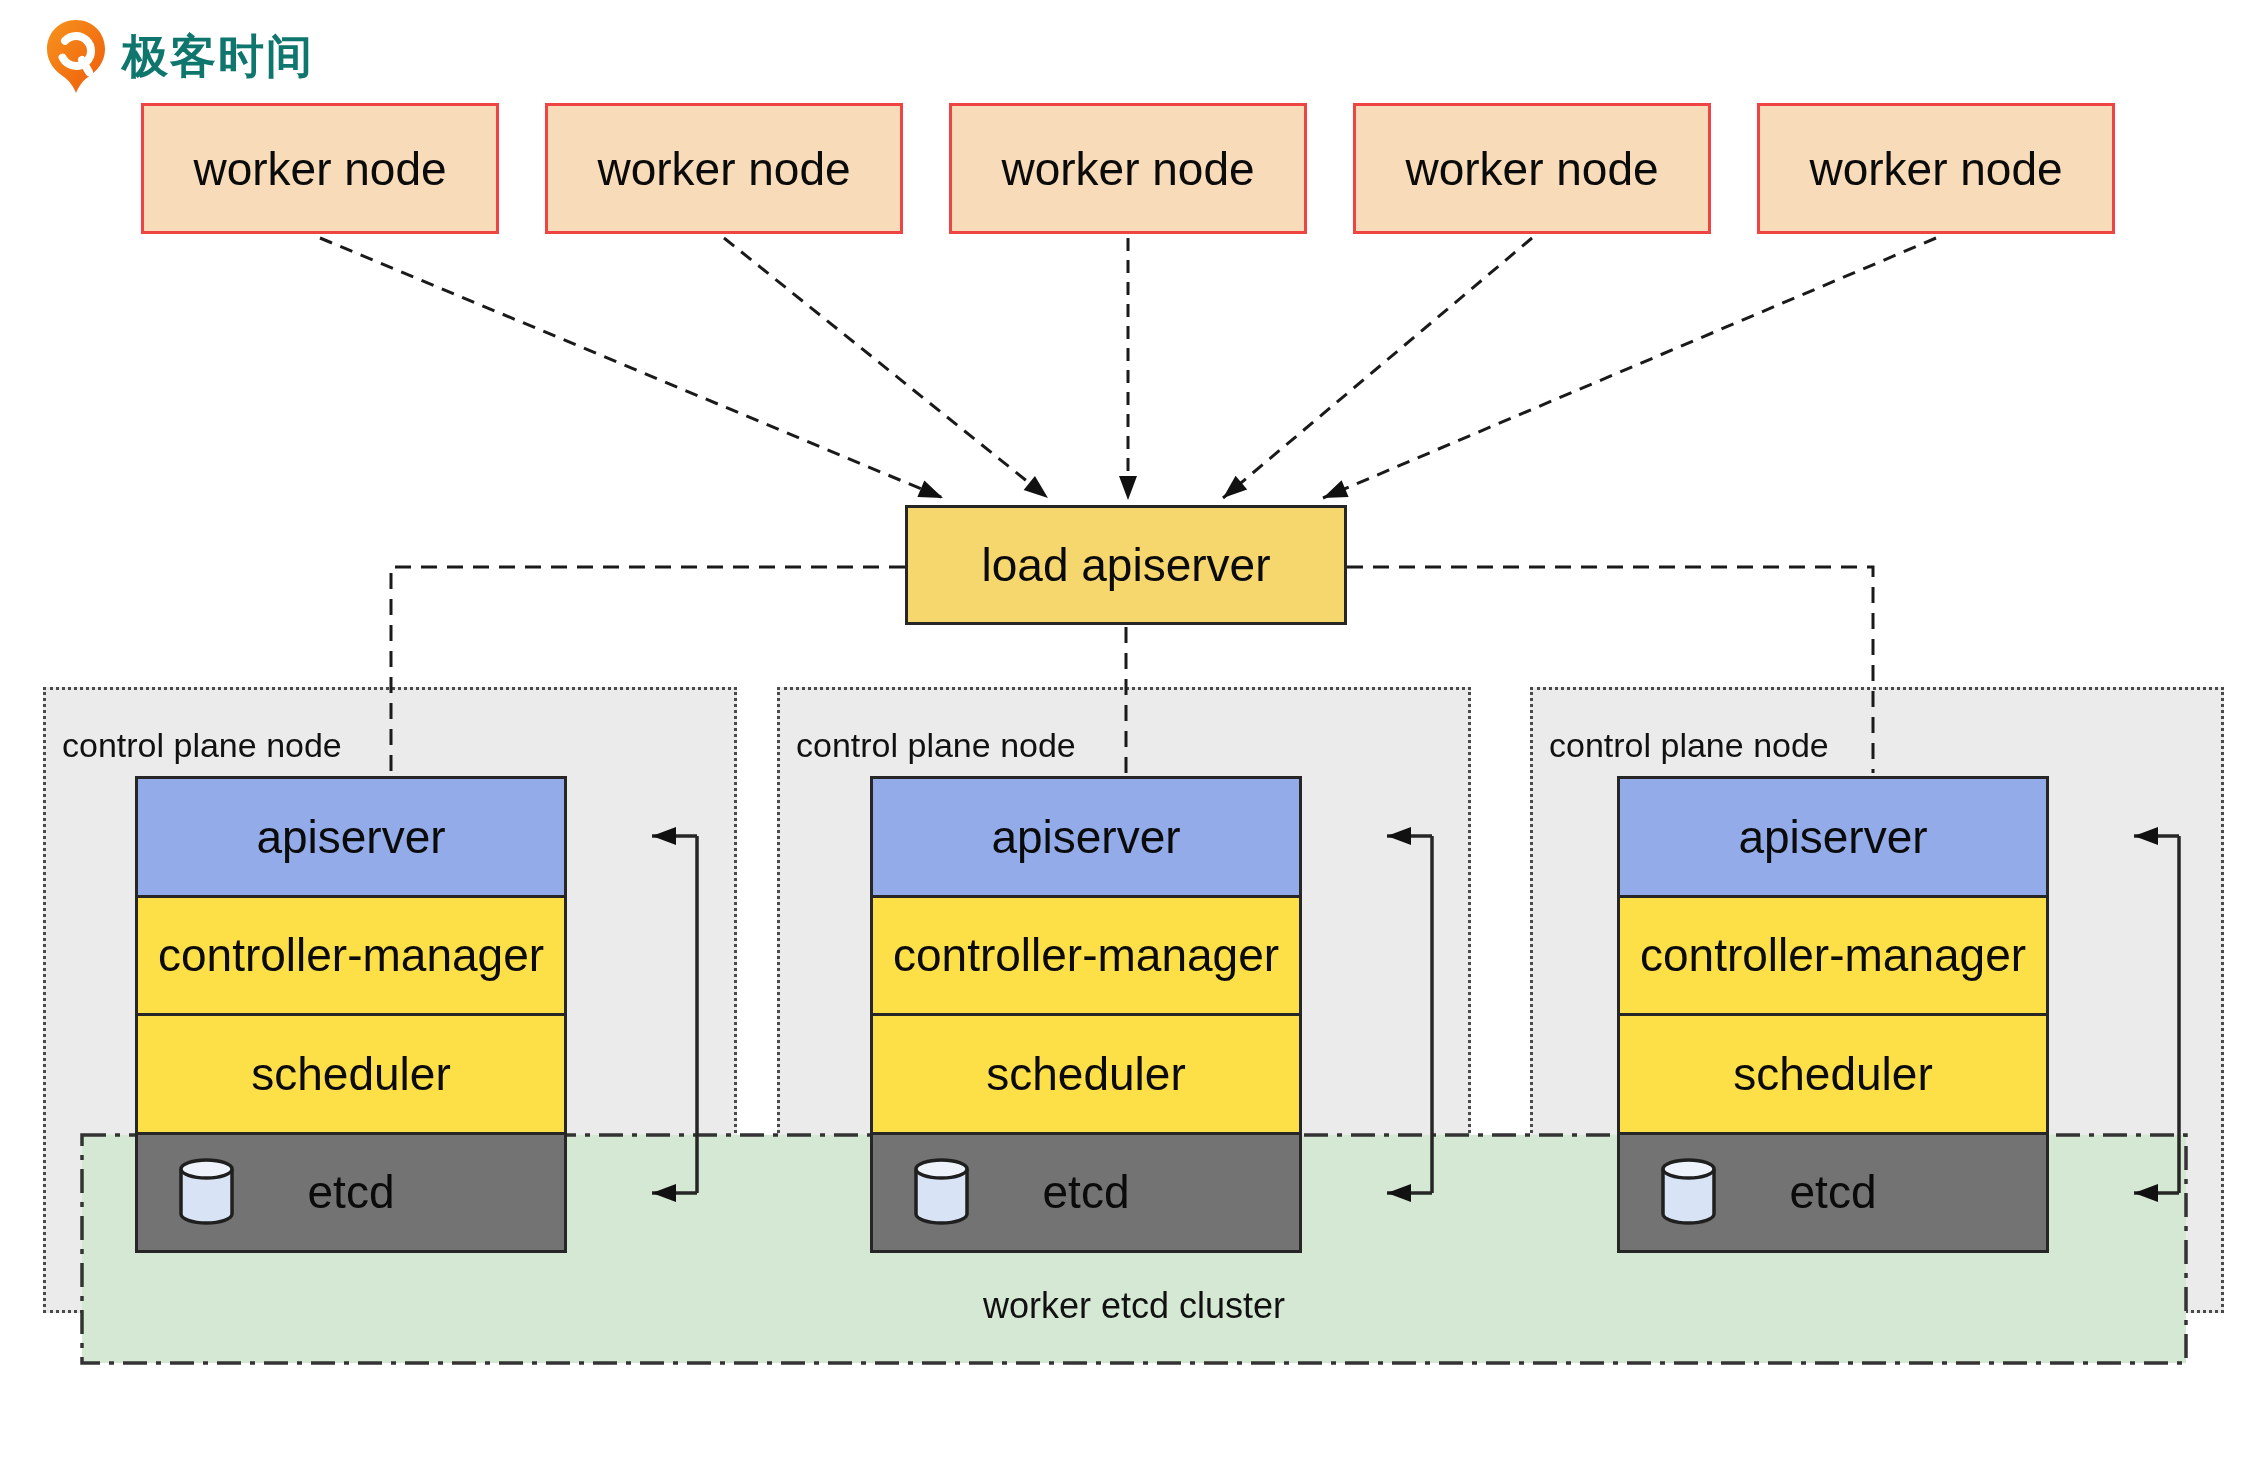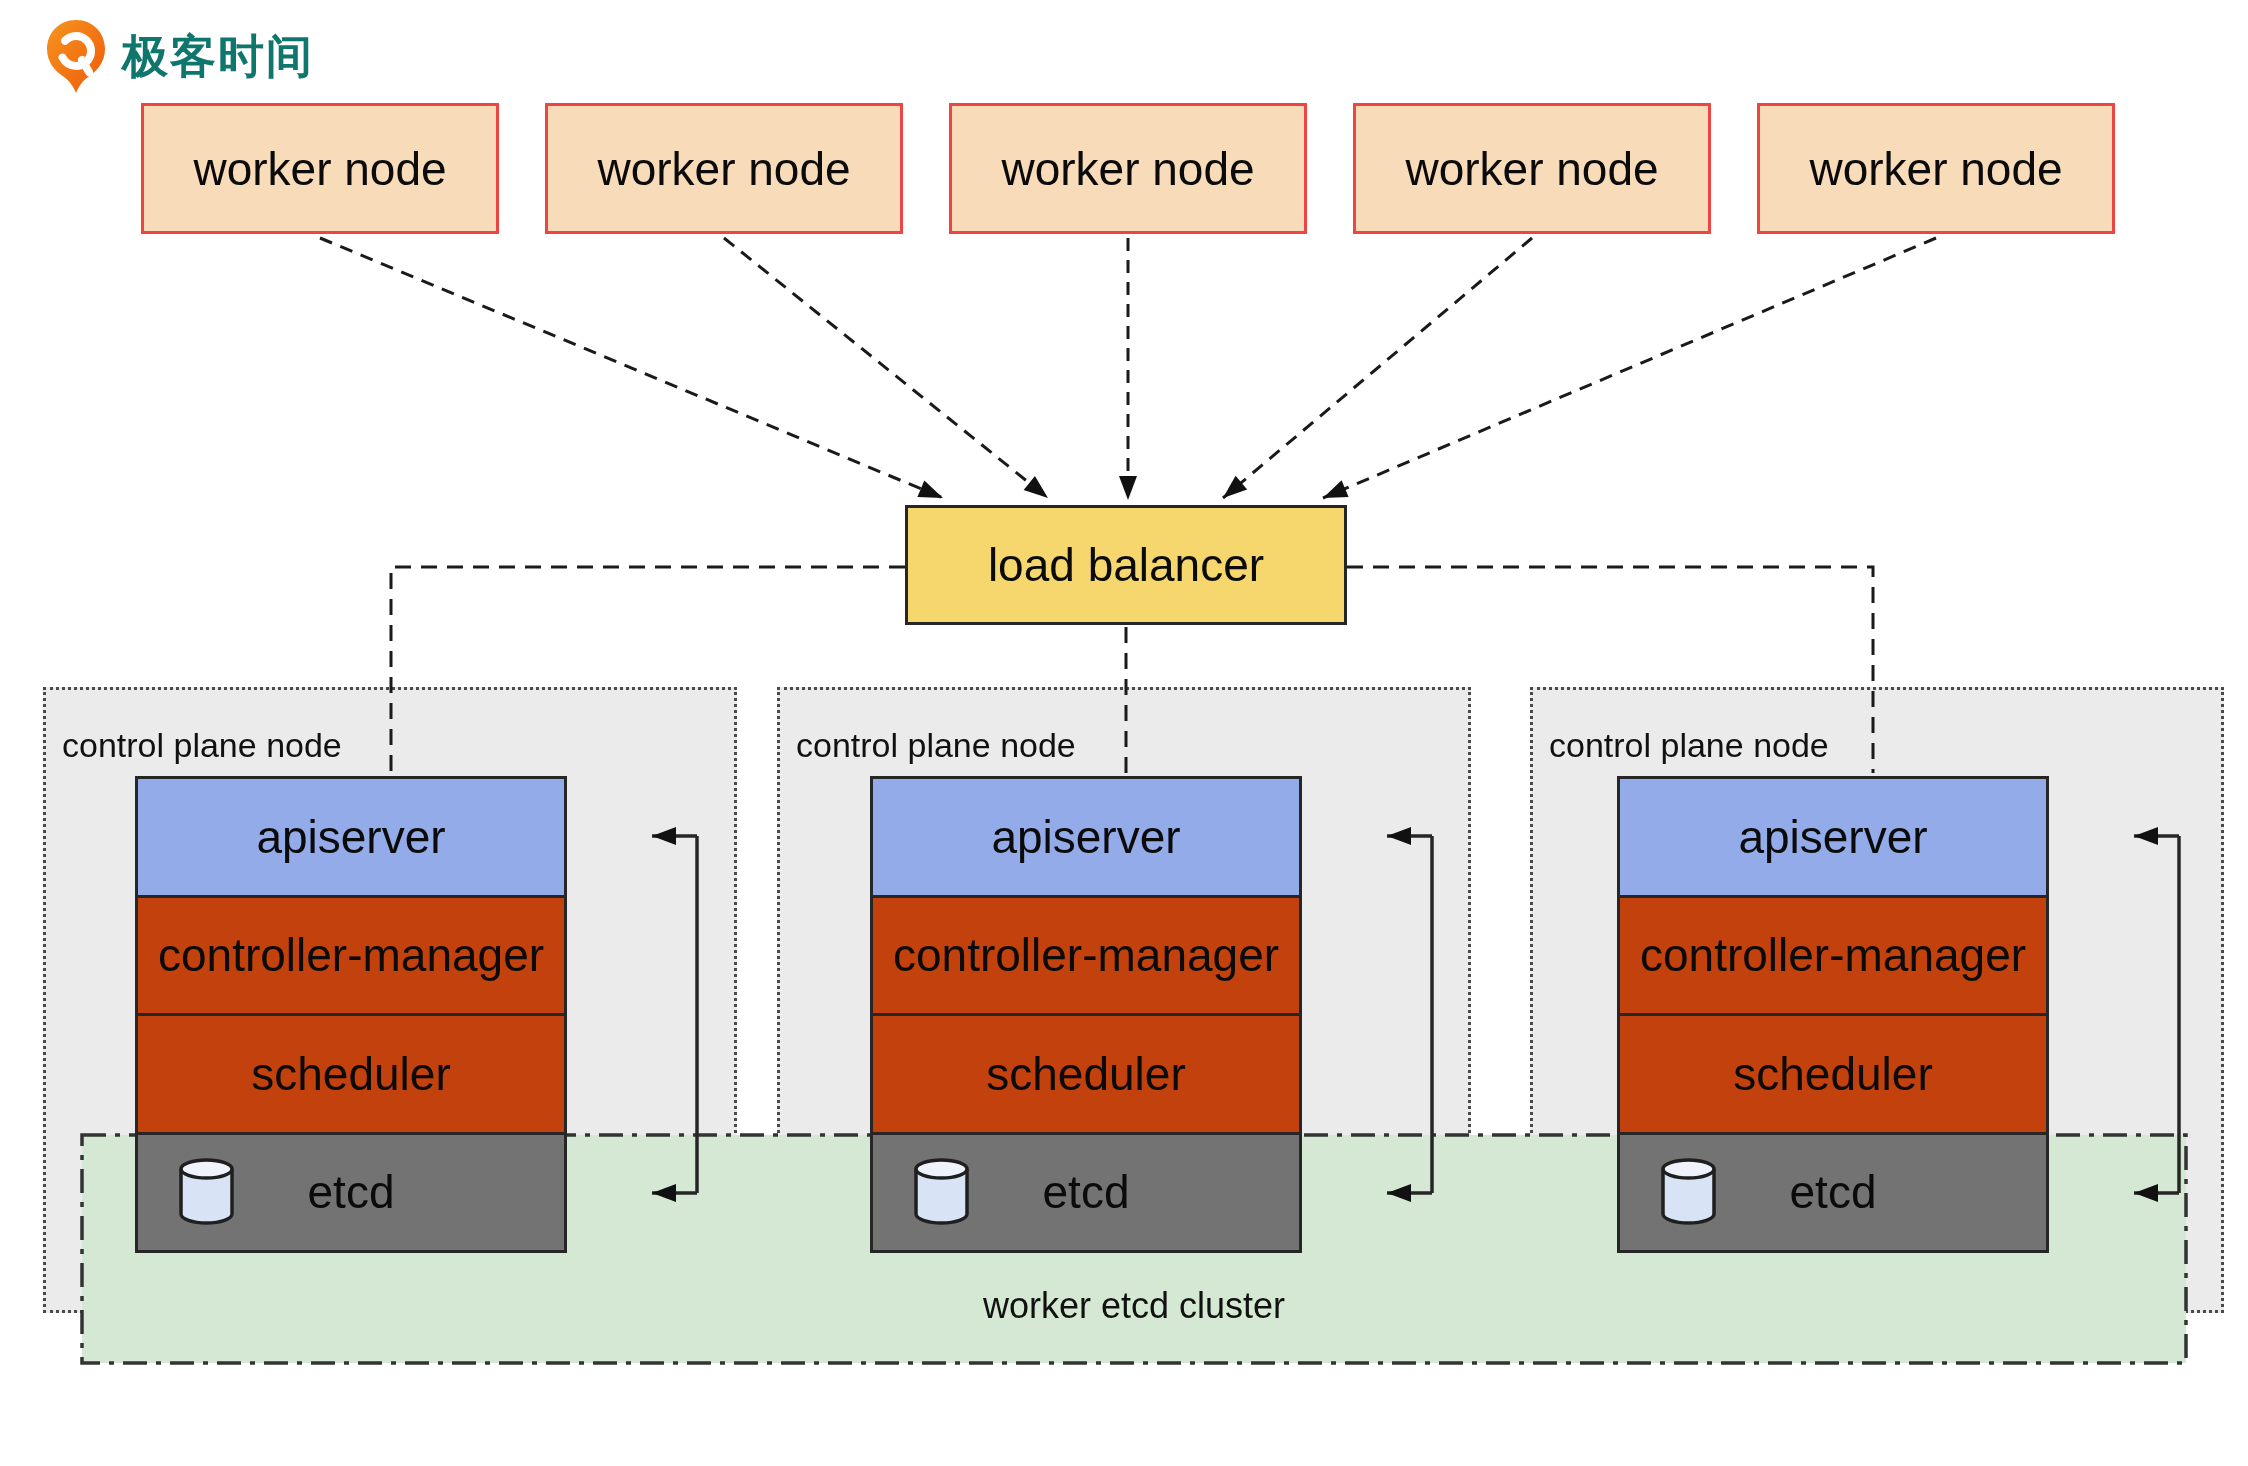--- a/index.html
+++ b/index.html
@@ -48,21 +48,21 @@
     border:3px solid #262626;box-sizing:border-box;
     display:flex;flex-direction:column;z-index:4;
   }
   .stack1{left:135px;} .stack2{left:870px;} .stack3{left:1617px;}
   .row{
     flex:1;display:flex;align-items:center;justify-content:center;
     font-size:46px;position:relative;
   }
   .row + .row{border-top:3px solid #262626;}
   .row-apiserver{background:#93ABE8;}
-  .row-light{background:#c2410c;}
+  .row-light{background:#fde047;}
   .row-etcd{background:#737373;}
   .cyl{position:absolute;left:40px;top:50%;transform:translateY(-50%);}
   
   .layer{position:absolute;left:0;top:0;width:2248px;height:1466px;pointer-events:none;}
   .layer-under{z-index:3;}
   .layer-over{z-index:5;}
 </style>
 </head>
 <body>
 
@@ -93,21 +93,21 @@
       <span>worker node</span>
     </div>
   <div class="worker" style="left:1353px">
       <span>worker node</span>
     </div>
   <div class="worker" style="left:1757px">
       <span>worker node</span>
     </div>
 
   <div class="lb">
-    <span>load balancer</span>
+    <span>load apiserver</span>
   </div>
 
   <div class="cp cp1">
     <div class="cp-label">control plane node</div>
   </div>
   <div class="cp cp2">
     <div class="cp-label">control plane node</div>
   </div>
   <div class="cp cp3">
     <div class="cp-label">control plane node</div>

